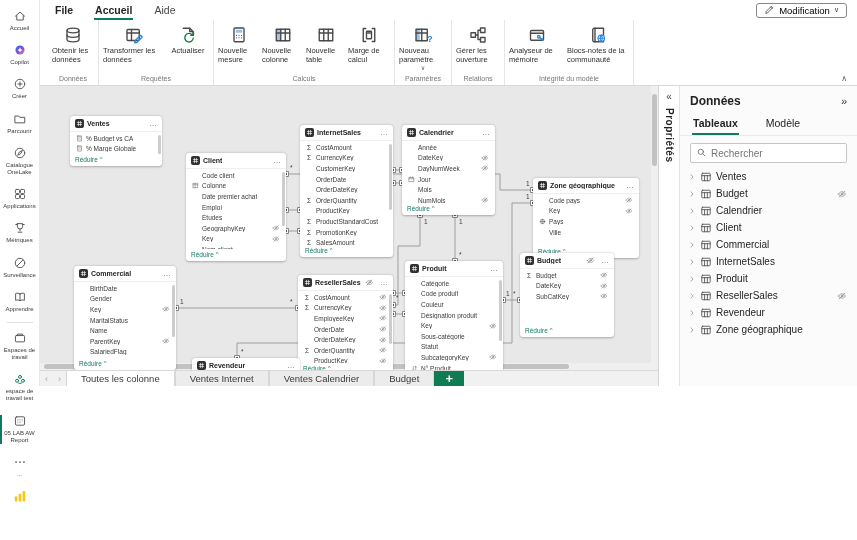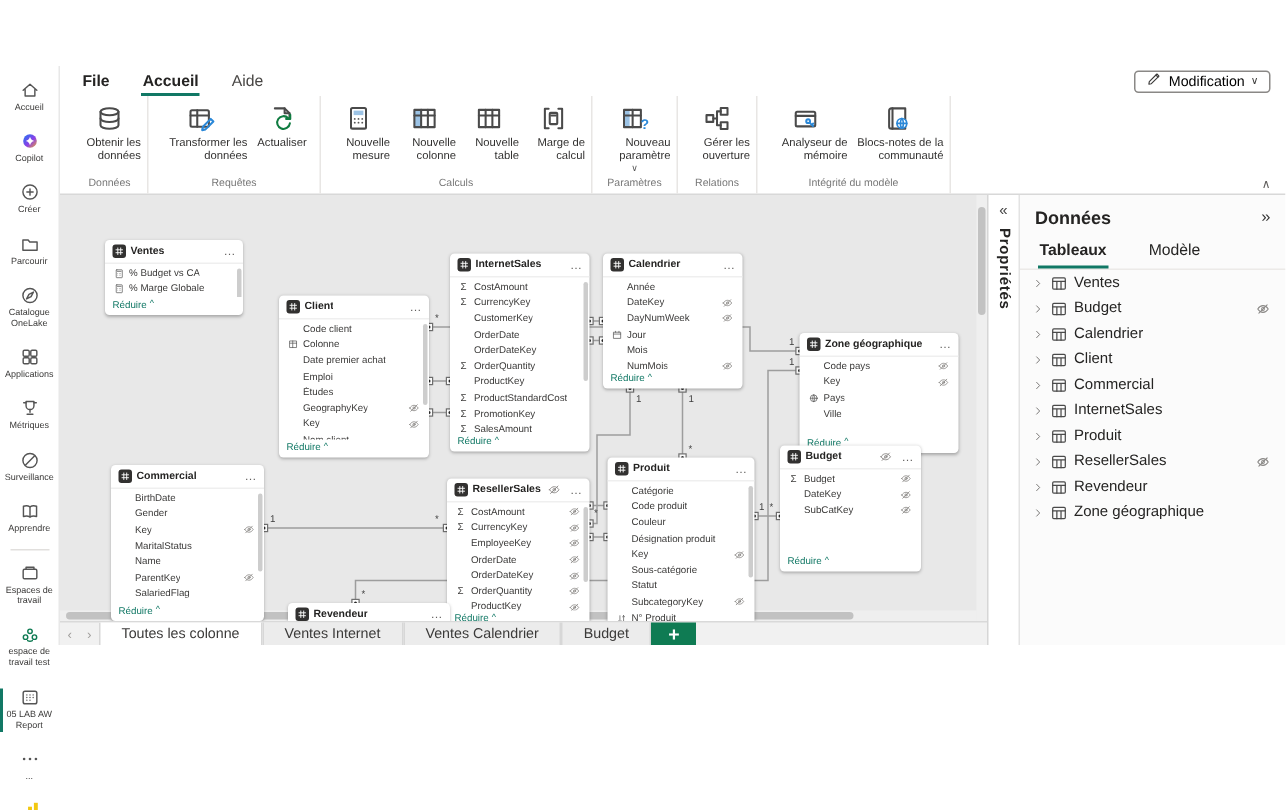--- a/index.html
+++ b/index.html
@@ -1,18 +1,18 @@
 <!DOCTYPE html>
 <html><head>
 <meta charset="utf-8">
 <style>
   * { margin:0; padding:0; box-sizing:border-box; }
   html,body { width:857px; height:540px; overflow:hidden; }
   body { font-family:"Liberation Sans", sans-serif; color:#252423; background:#fff; }
-  #app { width:857px; height:386px; display:flex;margin-top:44px; }
+  #app { width:857px; height:386px; display:flex; }
 
   
   .rail { width:40px; background:#fff; border-right:1px solid #e8e8e8; display:flex; flex-direction:column; align-items:center; padding-top:4px; flex-shrink:0; }
   .rail-item { width:100%; padding:5px 1px 6px; display:flex; flex-direction:column; align-items:center; gap:2px; position:relative; cursor:pointer; }
   .rail-item .lbl { font-size:6px; line-height:1.2; color:#3b3a39; text-align:center; }
   .rail-item.active::before { content:""; position:absolute; left:0; top:6px; bottom:6px; width:2px; background:#117865; }
   .rail-div { width:26px; border-top:1px solid #e1dfdd; margin:3px 0; }
   .rail-logo { margin-top:auto; padding:4px 0 2px; }
 
   
@@ -22,21 +22,21 @@
   .menu-tab { font-size:10.5px; margin-right:20px; padding:3px 1px 2px; cursor:pointer; font-weight:600; border-bottom:2px solid transparent; }
   .menu-tab.dim { font-weight:400; color:#484644; }
   .menu-tab.active { border-bottom:2px solid #117865; }
   .edit-btn { margin-left:auto; margin-right:10px; display:flex; align-items:center; gap:4px; border:1px solid #8a8886; border-radius:3px; height:15px; padding:0 7px; font-size:9.5px; cursor:pointer; background:#fff; }
   .edit-btn .chev { font-size:7px; color:#3b3a39; }
 
   .ribbon { height:66px; background:#fff; border-bottom:1px solid #d8d8d8; display:flex; padding-left:8px; position:relative; }
   .rgroup { display:flex; flex-direction:column; border-right:1px solid #e8e6e4; padding:2px 4px 0; position:relative; }
   .rbtns { display:flex; flex:1; align-items:flex-start; justify-content:center; gap:2px; }
   .rbtn { display:flex; flex-direction:column; align-items:center; padding-top:3px; cursor:pointer; border-radius:2px; }
-  .rbtn .rlbl { font-size:7.5px; line-height:1.15; text-align:right; margin-top:2px; color:#323130; }
+  .rbtn .rlbl { font-size:7.5px; line-height:1.15; text-align:left; margin-top:2px; color:#323130; }
   .rbtn .chev { font-size:6px; color:#555; }
   .rglbl { font-size:7px; color:#777; text-align:center; padding:1px 0 3px; white-space:nowrap; }
   .ribbon-collapse { position:absolute; right:10px; bottom:2px; font-size:8px; color:#605e5c; cursor:pointer; }
 
   
   .workspace { flex:1; display:flex; min-height:0; }
   .canvas-col { flex:1; display:flex; flex-direction:column; min-width:0; }
   .canvas { position:relative; height:432px; background:#e8e8e8; overflow:hidden; }
   .rel-svg { position:absolute; left:0; top:0; }
 
@@ -1242,20 +1242,27 @@
 
       <div class="panel">
         <div class="phead">
           <span class="ptitle">Données</span>
           <span class="pcollapse">»</span>
         </div>
         <div class="ptabs" id="panel-tabs">
             <span class="ptabi active">Tableaux</span>
             <span class="ptabi">Modèle</span>
           </div>
+        <div class="psearch">
+          <span id="search-ic"><svg width="11" height="11" viewBox="0 0 16 16" fill="none" stroke="#605e5c" stroke-width="1.1" stroke-linecap="round" stroke-linejoin="round">
+                <circle cx="7" cy="7" r="3.8"></circle>
+                <path d="M9.8 9.8l3 3"></path>
+              </svg></span>
+          <input placeholder="Rechercher" style="">
+        </div>
         <div class="plist" id="panel-list">
             <div class="prow">
               <span style="display: inline-flex;">
                 <svg width="8" height="8" viewBox="0 0 16 16" fill="none" stroke="#605e5c" stroke-width="1.1" stroke-linecap="round" stroke-linejoin="round">
                   <path d="M6.2 3.8 10.2 8l-4 4.2"></path>
                 </svg>
               </span>
               <span style="display: inline-flex;">
                 <svg width="12" height="12" viewBox="0 0 16 16" fill="none" stroke="#4a4a4a" stroke-width="1.1" stroke-linecap="round" stroke-linejoin="round">
                   <rect x="2.4" y="3" width="11.2" height="10" rx="1"></rect>

